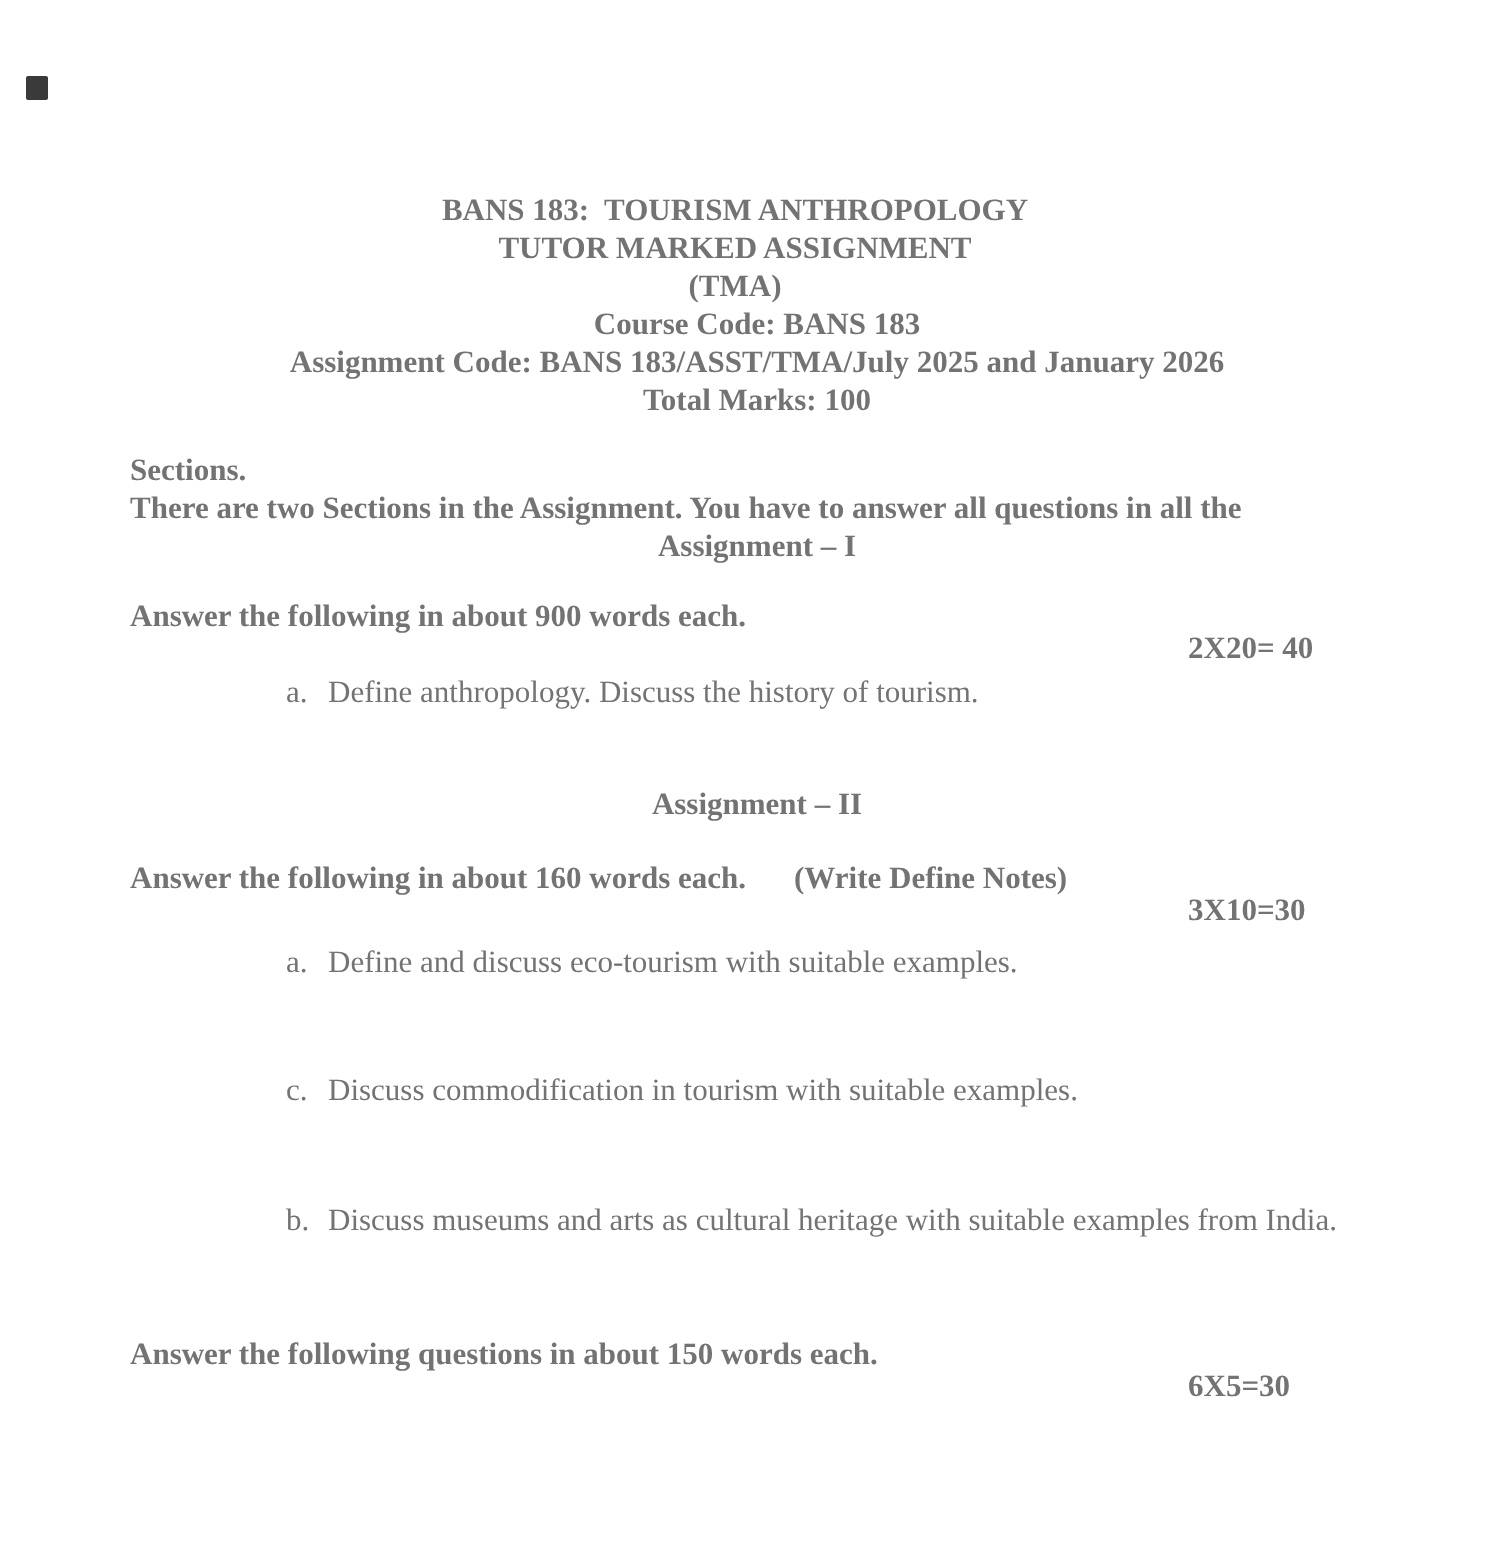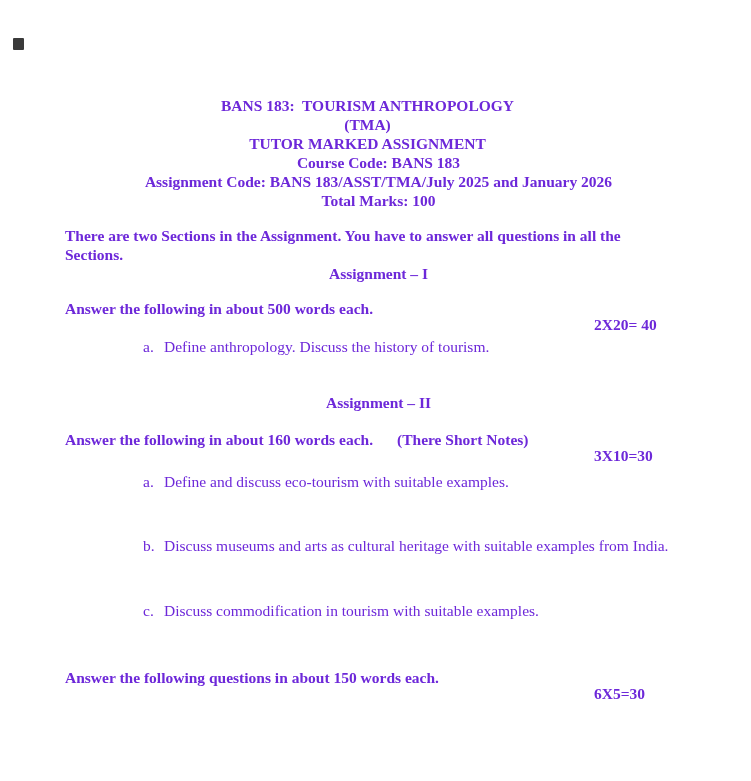--- a/index.html
+++ b/index.html
@@ -1,20 +1,20 @@
 <!DOCTYPE html>
 <html><head>
 <meta charset="utf-8">
 <style>
   html,body{margin:0;padding:0;background:#e9e9e9;}
   .page{
     position:relative;
     width:751px;height:781px;
     background:#ffffff;
-    color:#6d28d9;
+    color:#737373;
     font-family:"Liberation Serif", serif;
     font-size:15.5px;
     overflow:hidden;
     margin:0 auto;
   }
   .artifact{
     position:absolute;left:13px;top:38px;width:11px;height:12px;
     background:#3a3a3a;border-radius:1px;
   }
   .content{
@@ -43,62 +43,62 @@
 </head>
 <body>
 
 <div class="page">
   <div class="artifact"></div>
 
   <div class="content">
 
     <div class="title-block b">
       <div class="line">BANS 183:  TOURISM ANTHROPOLOGY</div>
+      <div class="line">TUTOR MARKED ASSIGNMENT</div>
       <div class="line">(TMA)</div>
-      <div class="line">TUTOR MARKED ASSIGNMENT</div>
     </div>
 
     <div class="meta-block b">
       <div class="line">Course Code: BANS 183</div>
       <div class="line">Assignment Code: BANS 183/ASST/TMA/July 2025 and January 2026</div>
       <div class="line">Total Marks: 100</div>
     </div>
 
     <div class="intro b sp-intro">
+      <div class="line">Sections.</div>
       <div class="line">There are two Sections in the Assignment. You have to answer all questions in all the</div>
-      <div class="line">Sections.</div>
     </div>
 
     <div class="center b">Assignment – I</div>
 
     <div class="row sp-instr1">
-      <span class="b">Answer the following in about 500 words each.</span>
+      <span class="b">Answer the following in about 900 words each.</span>
       <span class="marks">2X20= 40</span>
     </div>
     <div>
       <div class="item">
         <span class="lbl">a.</span><span>Define anthropology. Discuss the history of tourism.</span>
       </div>
     </div>
 
     <div class="center b sp-head2">Assignment – II</div>
 
     <div class="row sp-instr2">
-      <span class="b">Answer the following in about 160 words each.</span><span class="note">(There Short Notes)</span>
+      <span class="b">Answer the following in about 160 words each.</span><span class="note">(Write Define Notes)</span>
       <span class="marks">3X10=30</span>
     </div>
     <div class="items-loose">
       <div class="item">
         <span class="lbl">a.</span><span>Define and discuss eco-tourism with suitable examples.</span>
       </div>
       <div class="item">
-        <span class="lbl">b.</span><span>Discuss museums and arts as cultural heritage with suitable examples from India.</span>
+        <span class="lbl">c.</span><span>Discuss commodification in tourism with suitable examples.</span>
       </div>
       <div class="item">
-        <span class="lbl">c.</span><span>Discuss commodification in tourism with suitable examples.</span>
+        <span class="lbl">b.</span><span>Discuss museums and arts as cultural heritage with suitable examples from India.</span>
       </div>
     </div>
 
     <div class="row sp-instr3">
       <span class="b">Answer the following questions in about 150 words each.</span>
       <span class="marks">6X5=30</span>
     </div>
     <div class="items-loose items-wide sp-items3">
       <div class="item">
         

